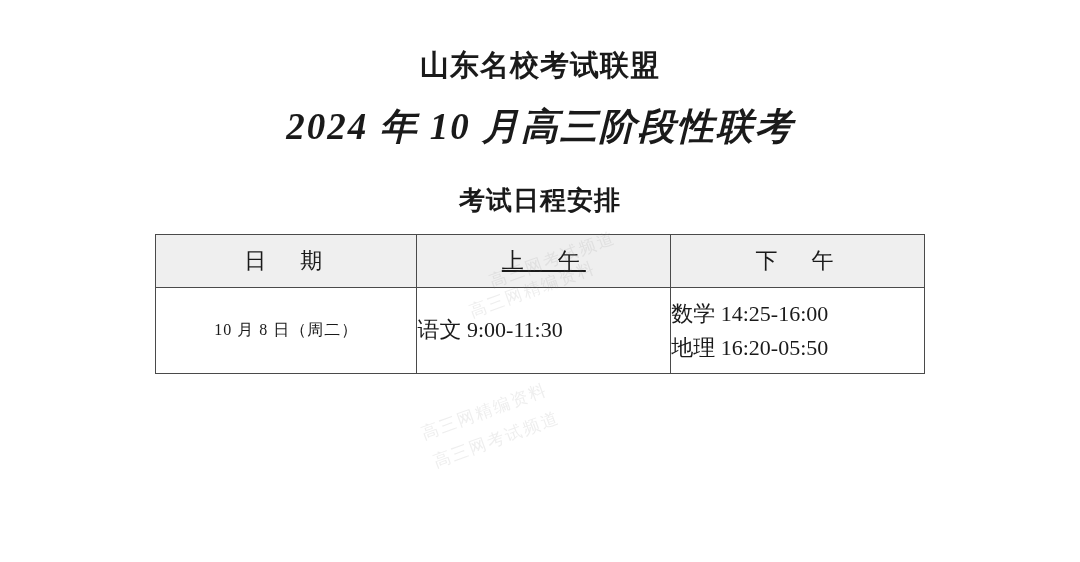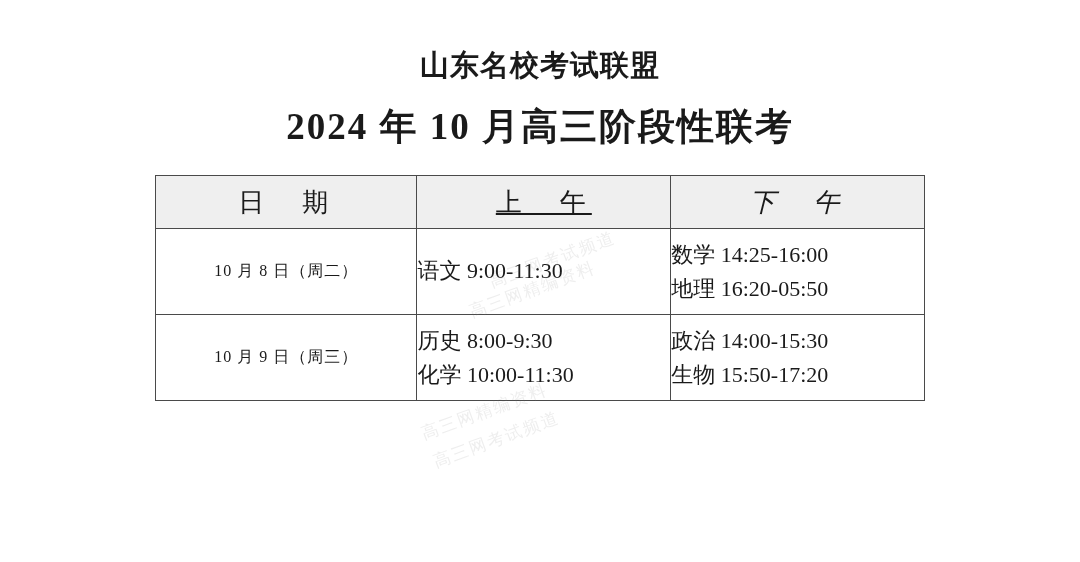--- a/index.html
+++ b/index.html
@@ -30,21 +30,22 @@
     font-weight: bold;
     letter-spacing: 1px;
     line-height: 1.2;
     margin-bottom: 22px;
   }
   .main-title {
     font-size: 37px;
     font-weight: bold;
     letter-spacing: 2px;
     line-height: 1.2;
-    margin-bottom: 26px;
+    margin-bottom: 36px;
+    font-style: italic;
   }
   .sub-title {
     font-size: 26px;
     font-weight: bold;
     letter-spacing: 1px;
     line-height: 1.2;
     margin-bottom: 18px;
   }
   .table-wrap {
     width: 770px;
@@ -57,28 +58,28 @@
   }
   table.schedule th,
   table.schedule td {
     border: 1px solid #4a4a4a;
     padding: 0;
     vertical-align: middle;
   }
   table.schedule thead th {
     background: #efefef;
     font-weight: normal;
-    font-size: 26px;
+    font-size: 22px;
     height: 52px;
     letter-spacing: 6px;
     text-align: center;
   }
   .col-date { width: 34%; }
   .col-am   { width: 33%; text-decoration: underline; }
-  .col-pm   { width: 33%; font-style: italic; }
+  .col-pm   { width: 33%; }
 
   td.date-cell {
     text-align: center;
     font-size: 16px;
     letter-spacing: 1px;
     padding: 6px 4px;
   }
   td.sess-cell {
     padding: 10px 0 10px 22px;
     font-size: 22px;
@@ -112,20 +113,21 @@
   .wm4 { left: 430px; top: 428px; }
 </style>
 </head>
 <body>
 
 <div class="page">
 
   <div class="title-block">
     <div class="org-title">山东名校考试联盟</div>
     <div class="main-title">2024 年 10 月高三阶段性联考</div>
+    <div class="sub-title">考试日程安排</div>
   </div>
 
   <div class="table-wrap">
     <table class="schedule">
       <thead>
         <tr>
           <th class="col-date">日　期</th>
           <th class="col-am">上　午</th>
           <th class="col-pm">下　午</th>
         </tr>
@@ -134,31 +136,20 @@
         <tr>
           <td class="date-cell">10 月 8 日（周二）</td>
           <td class="sess-cell single">
             <div class="line">语文 9:00-11:30</div>
           </td>
           <td class="sess-cell">
             <div class="line">数学 14:25-16:00</div>
             <div class="line">地理 16:20-05:50</div>
           </td>
         </tr>
-        <tr>
-          <td class="date-cell">10 月 9 日（周三）</td>
-          <td class="sess-cell">
-            <div class="line">历史 8:00-9:30</div>
-            <div class="line">化学 10:00-11:30</div>
-          </td>
-          <td class="sess-cell">
-            <div class="line">政治 14:00-15:30</div>
-            <div class="line">生物 15:50-17:20</div>
-          </td>
-        </tr>
       </tbody>
     </table>
   </div>
 
   <div class="watermark wm1">高三网考试频道</div>
   <div class="watermark wm2">高三网精编资料</div>
   <div class="watermark wm3">高三网精编资料</div>
   <div class="watermark wm4">高三网考试频道</div>
 
 </div>

